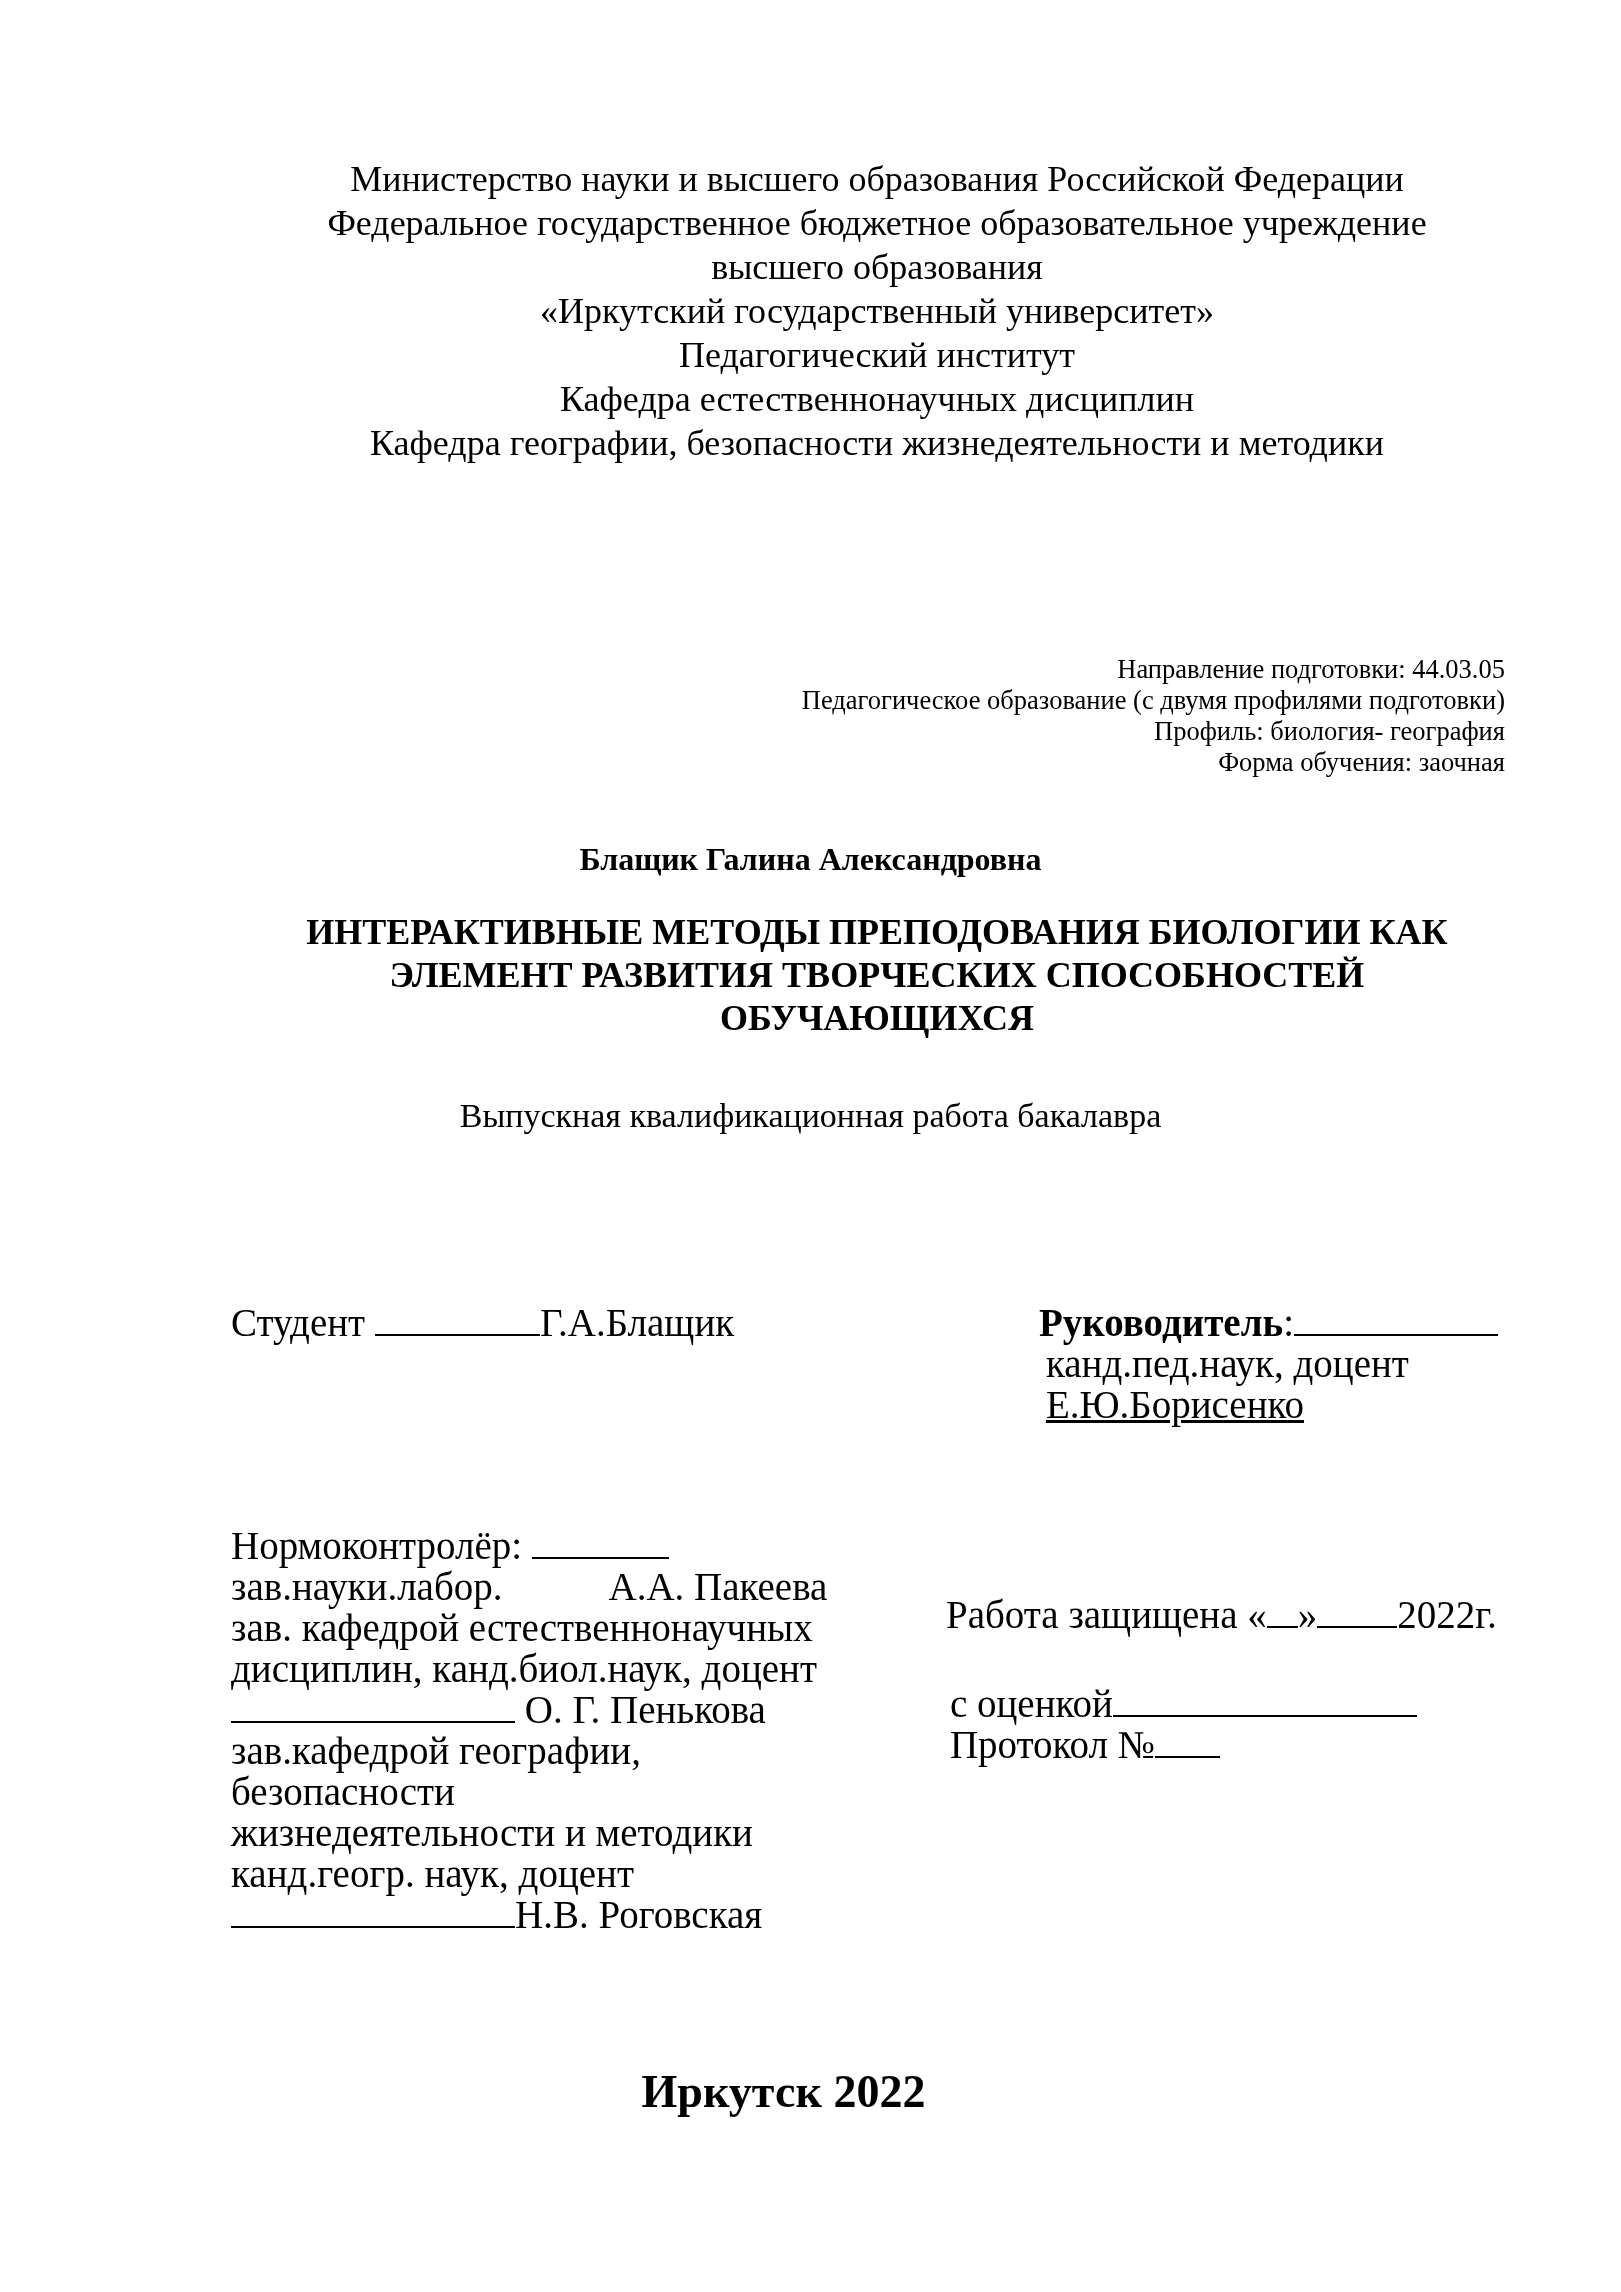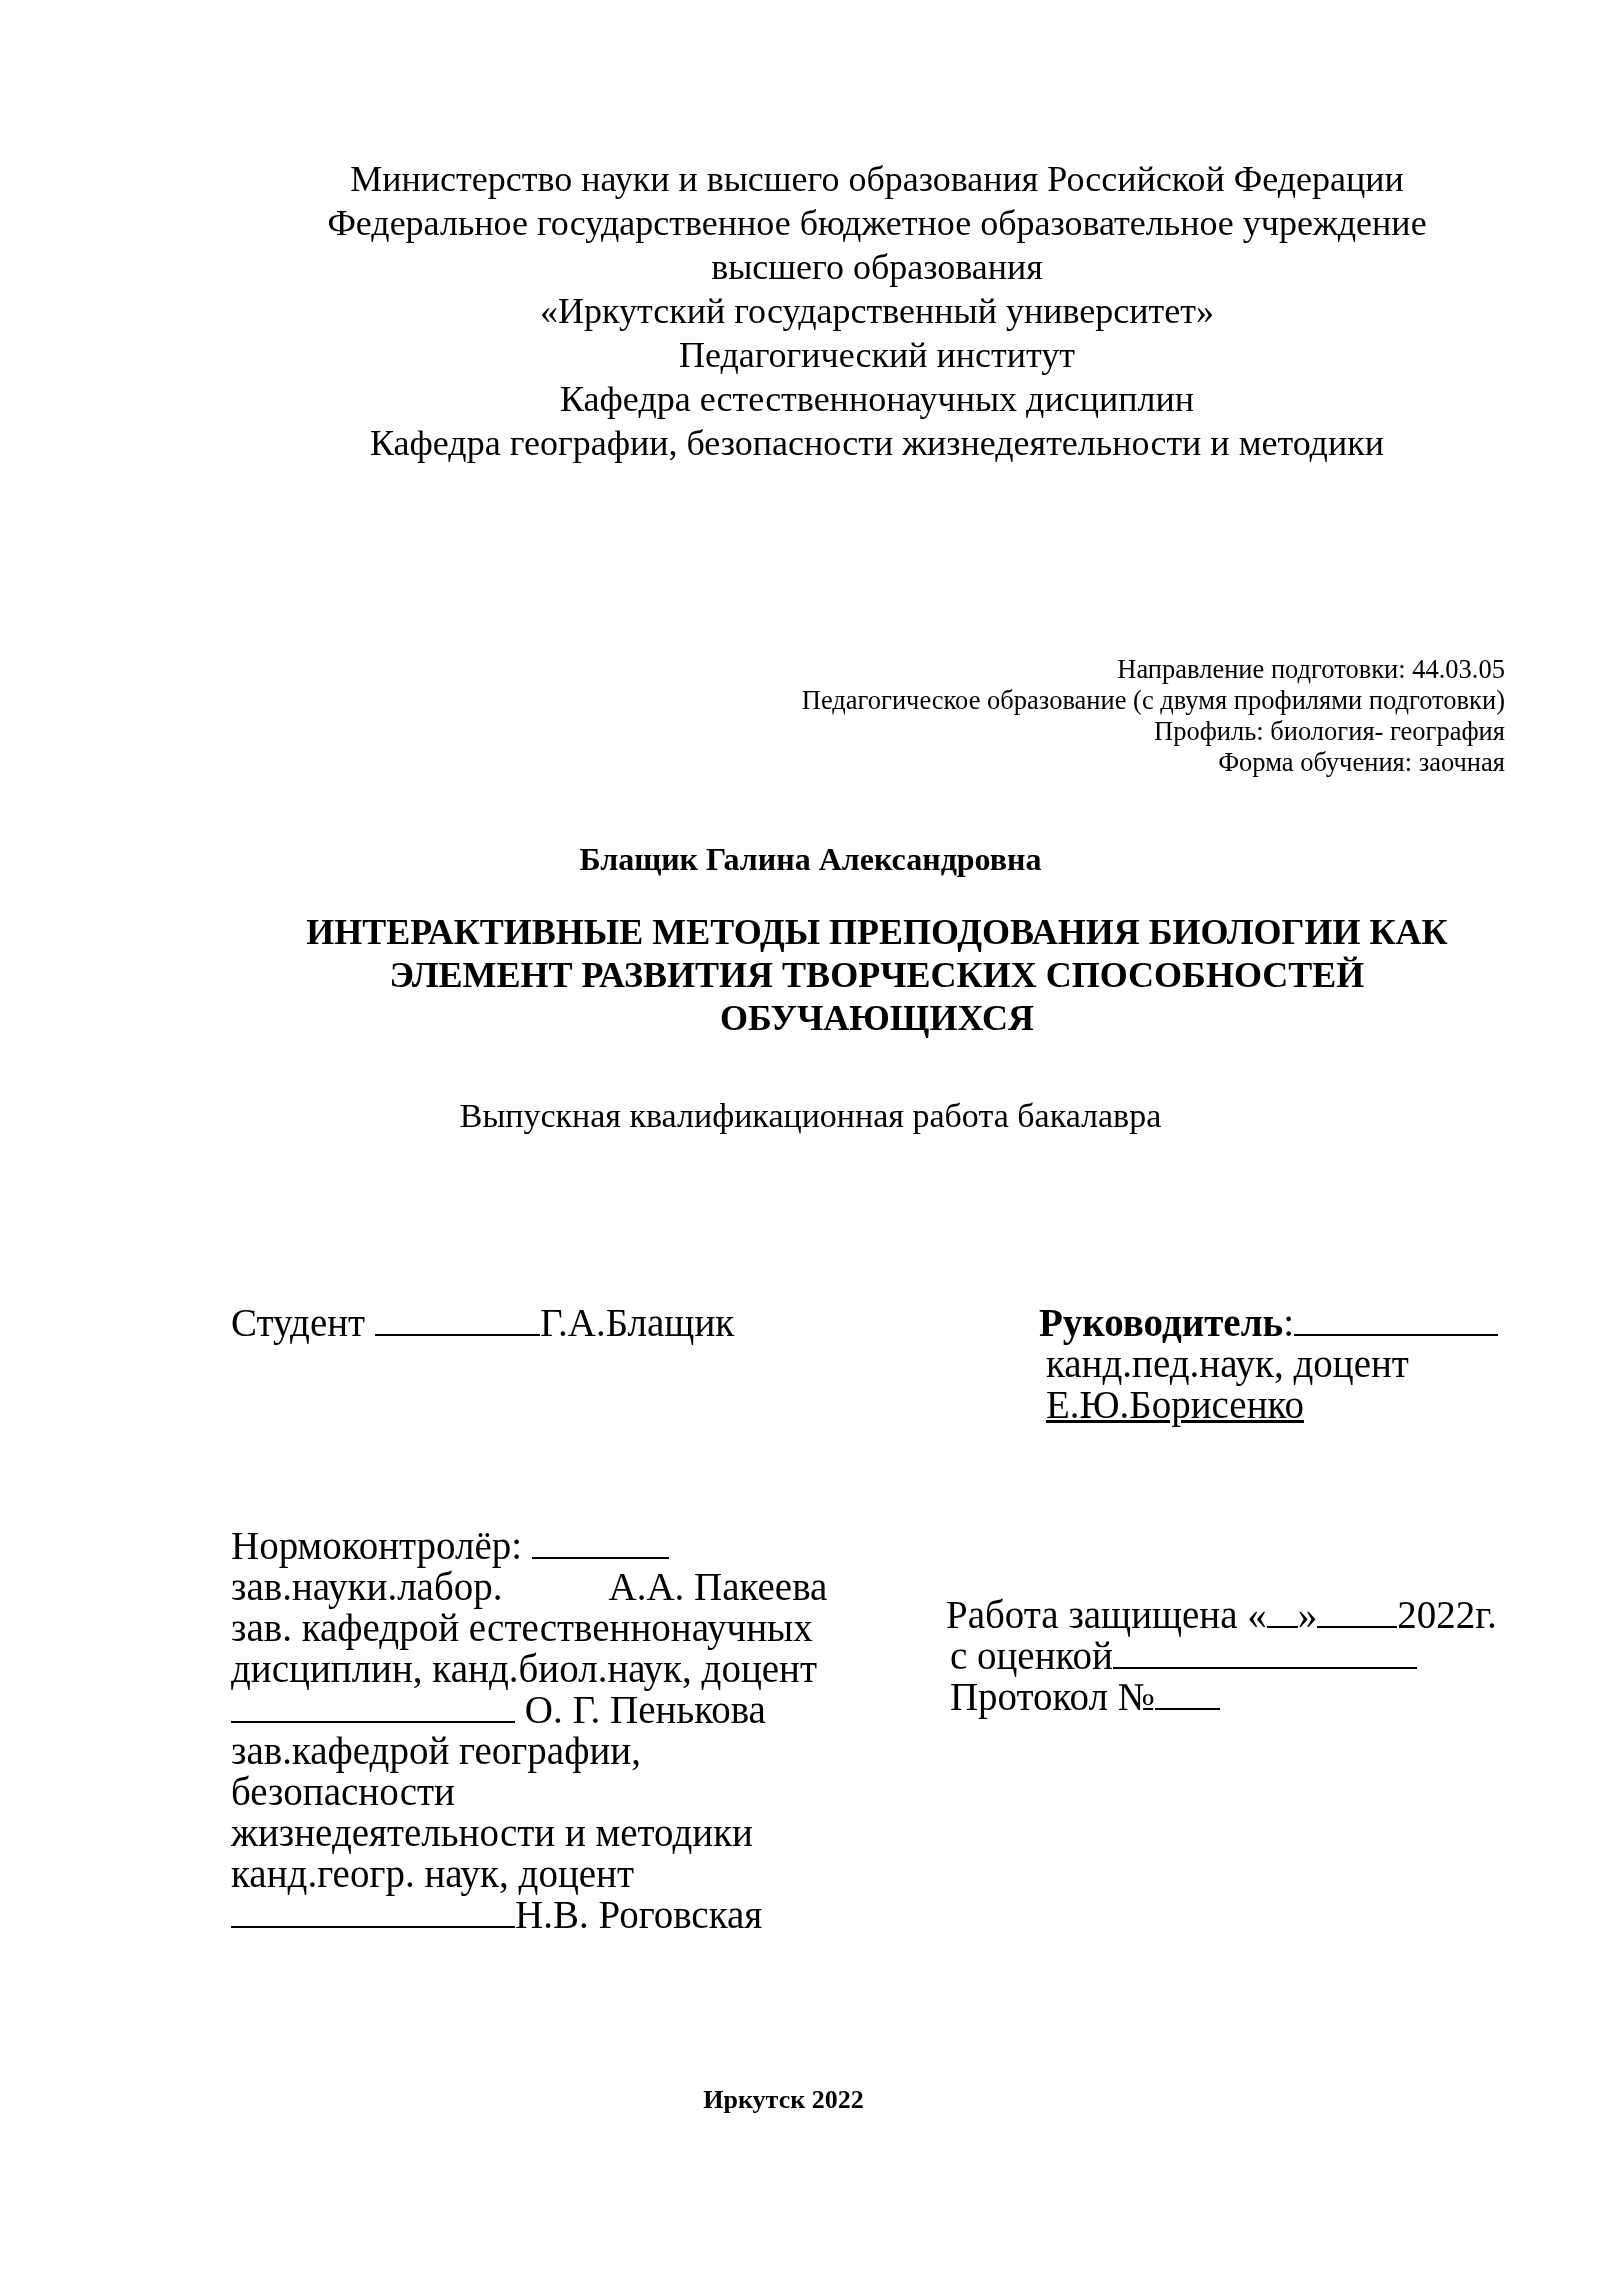--- a/index.html
+++ b/index.html
@@ -34,21 +34,21 @@
   }
   .sig { position: absolute; font-size: 39px; line-height: 41px; white-space: nowrap; }
   .blank { display: inline-block; border-bottom: 2.9px solid #000; height: 28px; vertical-align: baseline; }
   .bold { font-weight: bold; }
   .student { left: 231px; top: 1302px; }
   .supervisor { left: 1039px; top: 1302px; }
   .normo { left: 231px; top: 1502px; margin-top: 23px; }
   .defense { left: 946px; top: 1594px; }
   .city {
     position: absolute; left: 0; width: 1567px; top: 2071px;
-    text-align: center; font-weight: bold; font-size: 26px; line-height: 41px; margin-top: 8px;
+    text-align: center; font-weight: bold; font-size: 46px; line-height: 41px;
   }
 </style>
 </head>
 <body>
 
 <div class="page">
 
   <div class="header-block">
     <div>Министерство науки и высшего образования  Российской Федерации</div>
     <div>Федеральное государственное бюджетное образовательное учреждение</div>
@@ -95,20 +95,20 @@
     <div><span class="blank" style="width:284px;"></span> <span>О. Г. Пенькова</span></div>
     <div>зав.кафедрой  географии,</div>
     <div>безопасности</div>
     <div>жизнедеятельности  и  методики</div>
     <div>канд.геогр. наук,  доцент</div>
     <div><span class="blank" style="width:284px;"></span><span>Н.В. Роговская</span></div>
   </div>
 
   <div class="sig defense">
     <div><span>Работа защищена «</span><span class="blank" style="width:31px;"></span><span>»</span><span class="blank" style="width:80px;"></span><span>2022г.</span></div>
-    <div style="padding-left:3.9px;"><span>с оценкой</span><span class="blank" style="width:304px;"></span></div>
+    <div style="padding-left:3.9px;margin-top:48px;"><span>с оценкой</span><span class="blank" style="width:304px;"></span></div>
     <div style="padding-left:3.9px;"><span>Протокол №</span><span class="blank" style="width:65px;"></span></div>
   </div>
 
   <div class="city">Иркутск 2022</div>
 
 </div>
 
 
 </body></html>

